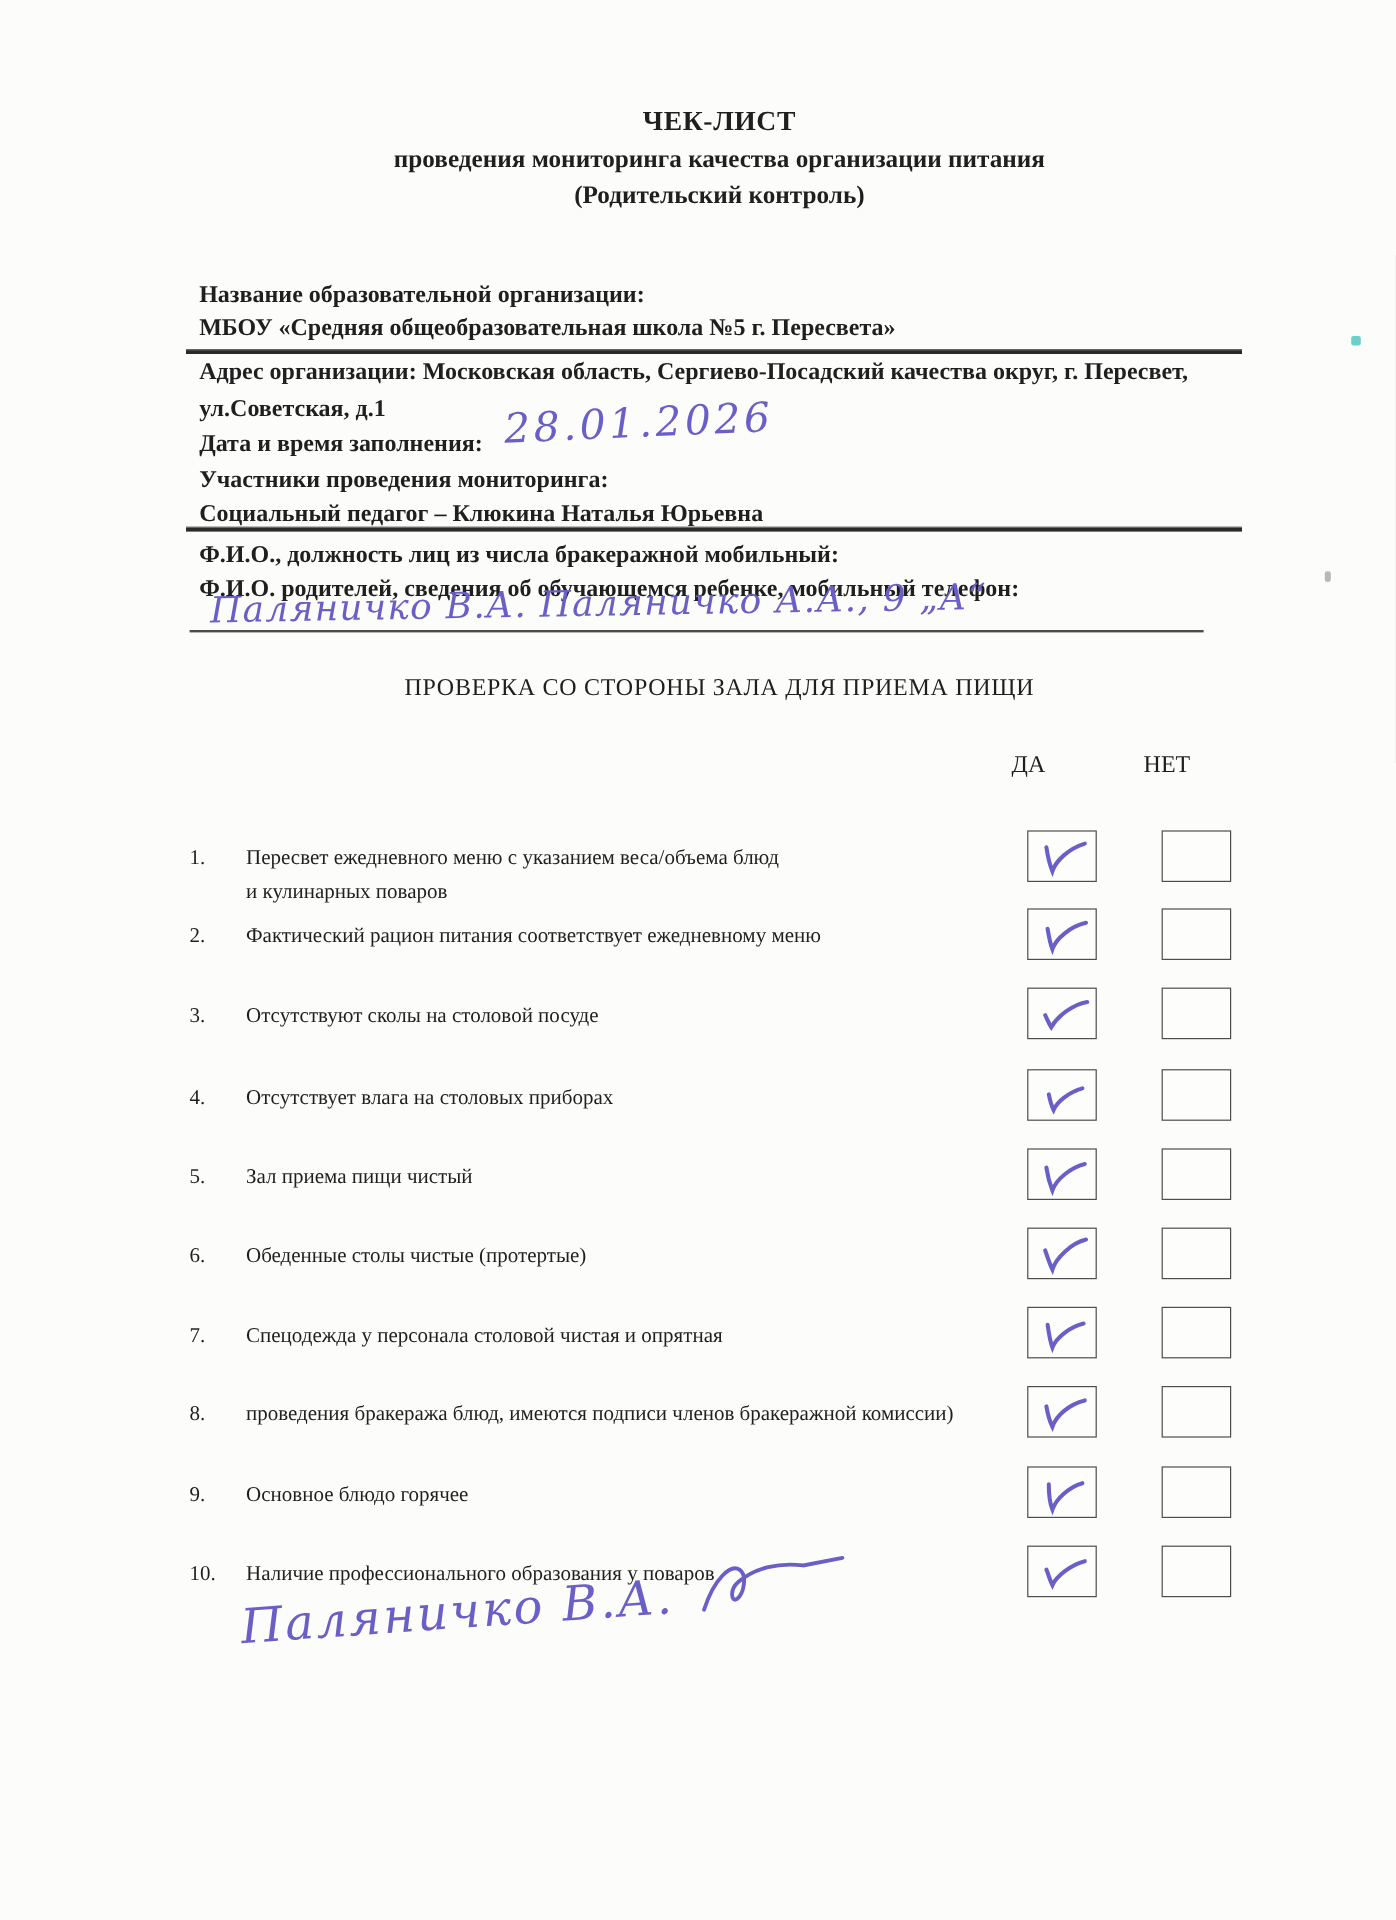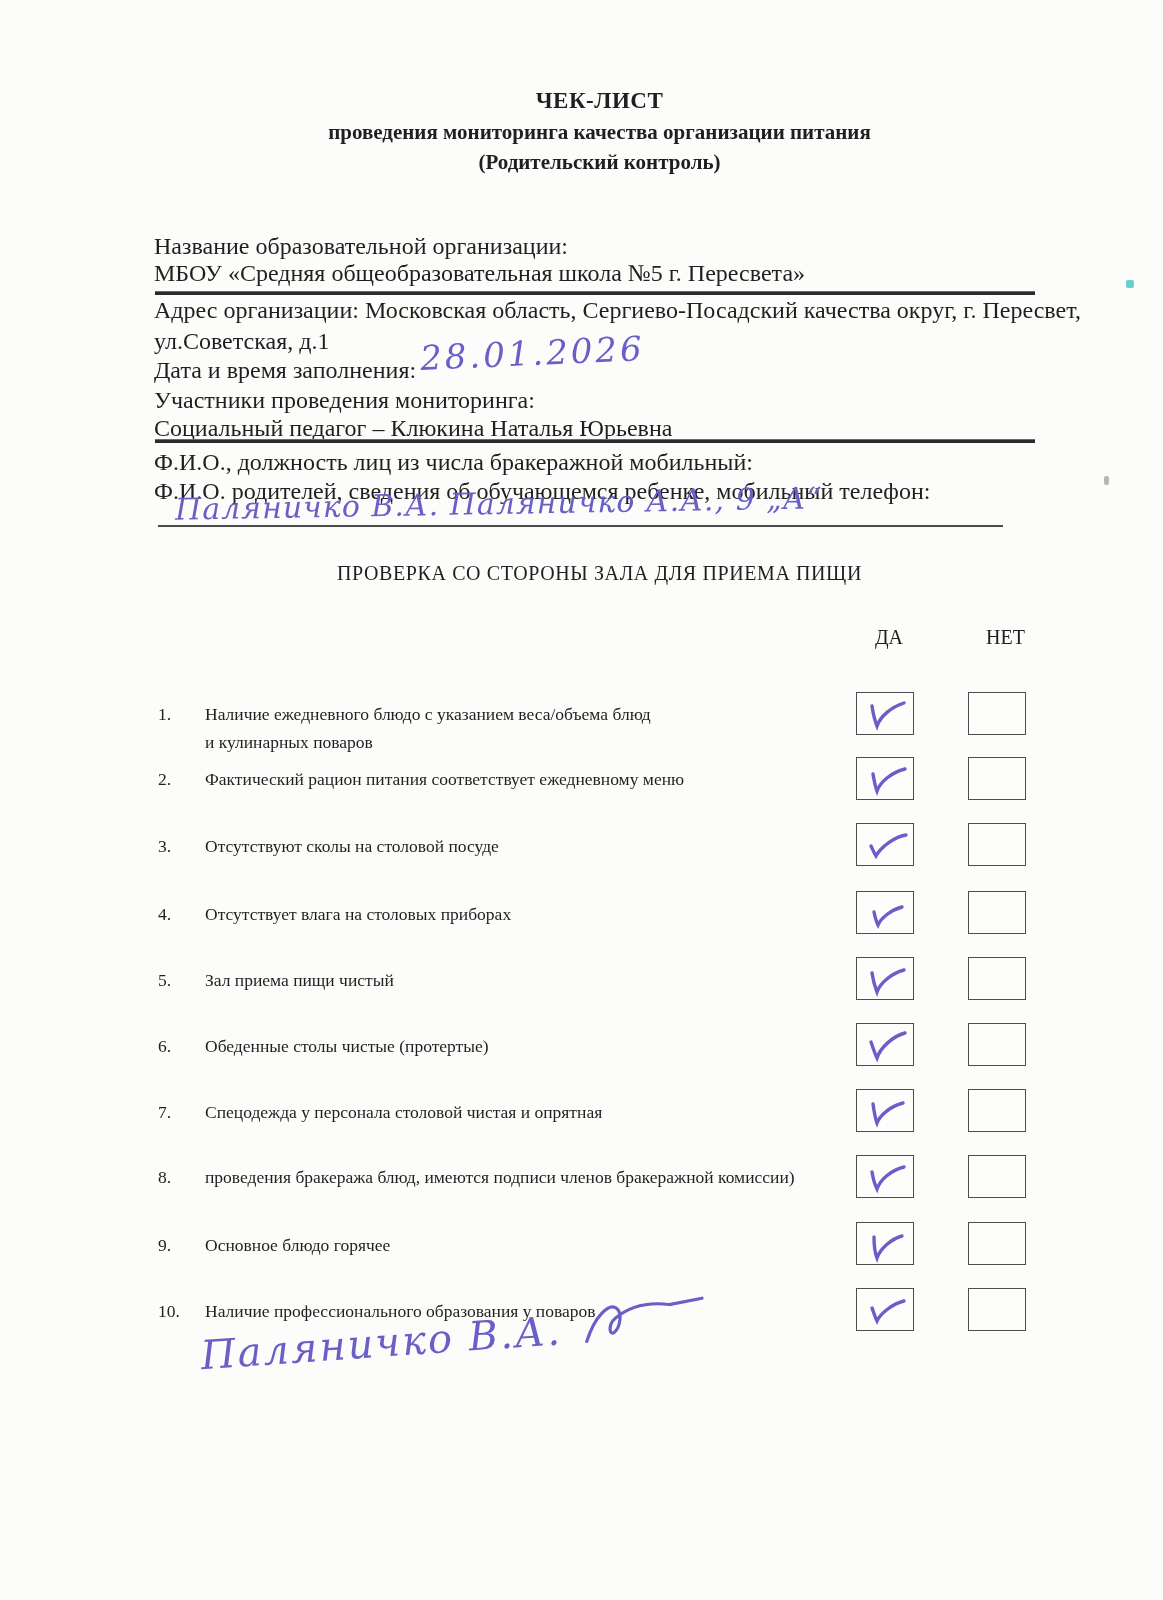--- a/index.html
+++ b/index.html
@@ -11,34 +11,34 @@
     font-family:"Liberation Serif","DejaVu Serif",serif;
     color:#1f1f1f;
     overflow:hidden;
   }
   .abs{position:absolute;}
   .center{left:18px;width:1163px;text-align:center;}
   .t-bold{font-weight:bold;}
   .title1{top:88px;font-size:23px;letter-spacing:.5px;}
   .title2{top:120px;font-size:21px;}
   .title3{top:150px;font-size:21px;}
-  .info{left:154px;font-size:24px;line-height:24px;white-space:nowrap;}
+  .info{left:166px;font-size:20px;line-height:24px;white-space:nowrap;font-weight:bold;}
   .rule-thick{left:155px;width:880px;height:3px;background:#2a2a2a;border-top:1px solid #6a6a6a;}
   .rule-thin{left:158px;width:845px;height:2px;background:#4c4c4c;}
   .hand{
     font-family:"DejaVu Serif",serif;
     font-style:italic;
     color:#6a5fc7;
     white-space:nowrap;
   }
   .hand-date{left:420px;top:333px;font-size:34px;letter-spacing:3px;transform:rotate(-2.5deg);}
   .hand-names{left:175px;top:486px;font-size:30px;letter-spacing:1px;transform:rotate(-1deg);}
   .hand-sign{left:200px;top:1305px;font-size:40px;letter-spacing:2px;transform:rotate(-4deg);}
   .section-title{top:562px;font-size:20px;letter-spacing:.6px;}
-  .col-head{top:626px;font-size:20px;text-align:right;}
+  .col-head{top:626px;font-size:20px;text-align:left;}
   .col-head.yes{left:843px;width:60px;}
   .col-head.no{left:953px;width:72px;}
   .row{left:0;width:1163px;}
   .item-num{position:absolute;left:158px;top:0;font-size:17.5px;line-height:28px;}
   .item-text{position:absolute;left:205px;top:0;width:620px;font-size:17.5px;line-height:28px;}
   .item-text div{white-space:nowrap;}
   .cbox{
     position:absolute;top:0;
     width:58px;height:43px;
     border:1.6px solid #4d4d4d;
@@ -76,21 +76,21 @@
   <div class="abs rule-thin" style="top:525px"></div>
 
   <div class="abs center section-title">ПРОВЕРКА СО СТОРОНЫ ЗАЛА ДЛЯ ПРИЕМА ПИЩИ</div>
 
   <div class="abs col-head yes">ДА</div>
   <div class="abs col-head no">НЕТ</div>
 
   <div class="abs row" style="top:692px">
     <span class="item-num" style="top:8px">1.</span>
     <div class="item-text" style="top:8px">
-      <div>Наличие ежедневного блюдо с указанием веса/объема блюд</div>
+      <div>Пересвет ежедневного меню с указанием веса/объема блюд</div>
       <div>и кулинарных поваров</div>
     </div>
     <div class="cbox yes">
       <svg class="checkmark" width="50" height="38" viewBox="0 0 50 38">
           <path d="M11 11 C12 18 14 26 16 31 C19 22 30 12 43 8" fill="none" stroke="#6a5fc7" stroke-width="3.4" stroke-linecap="round"></path>
         </svg>
     </div>
     <div class="cbox no"></div>
   </div>
 

